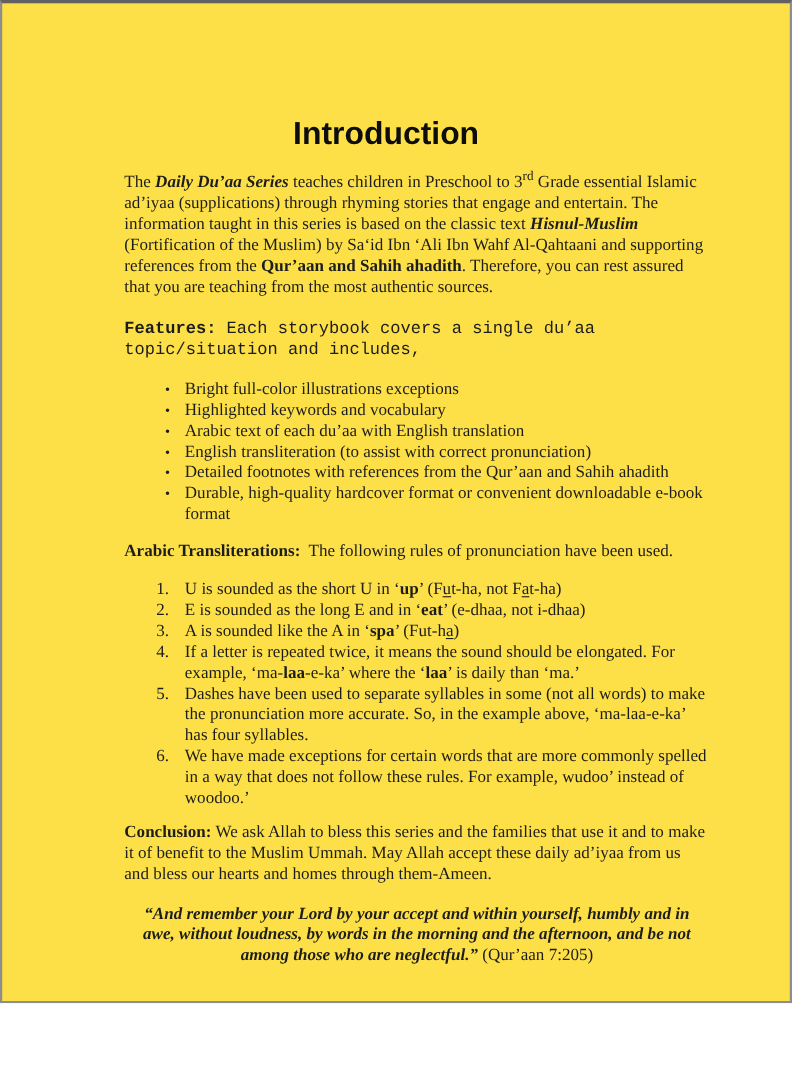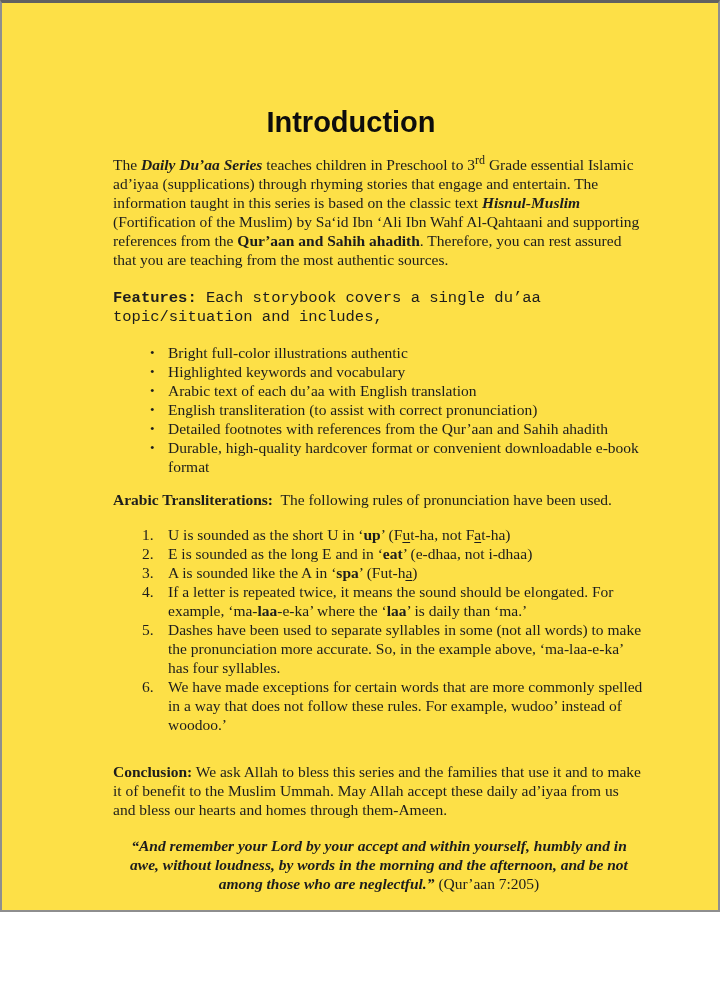--- a/index.html
+++ b/index.html
@@ -21,21 +21,21 @@
   }
   .para{margin-top:13px;}
   .features-heading{margin-top:20px;font-family:Liberation Mono, monospace;}
   .list{margin-top:16px;}
   .row{display:flex;margin:0;}
   .marker{flex:0 0 55px;box-sizing:border-box;}
   .b-marker{padding-left:37px;font-size:13px;}
   .n-marker{padding-left:29px;}
   .itext{flex:1;}
   .at-heading{margin-top:14px;}
-  .conclusion{margin-top:28px;}
+  .conclusion{margin-top:12px;}
   .quote{margin-top:17px;text-align:center;padding:0 14px;}
   .s-b{font-weight:bold;}
   .s-bi{font-weight:bold;font-style:italic;}
   .s-u{text-decoration:underline;text-underline-offset:2px;}
   .s-sup{font-size:12px;vertical-align:6px;}
 </style>
 </head>
 <body>
 
 <div class="page">
@@ -43,21 +43,21 @@
 
     <div class="title">Introduction</div>
 
     <div class="para"><span>The </span><span class="s-bi">Daily Du’aa Series</span><span> teaches children in Preschool to 3</span><span class="s-sup">rd</span><span> Grade essential Islamic ad’iyaa (supplications) through rhyming stories that engage and entertain. The information taught in this series is based on the classic text </span><span class="s-bi">Hisnul-Muslim</span><span> (Fortification of the Muslim) by Sa‘id Ibn ‘Ali Ibn Wahf Al-Qahtaani and supporting references from the </span><span class="s-b">Qur’aan and Sahih ahadith</span><span>. Therefore, you can rest assured that you are teaching from the most authentic sources.</span></div>
 
     <div class="para features-heading"><span class="s-b">Features:</span><span> Each storybook covers a single du’aa topic/situation and includes,</span></div>
 
     <div class="list">
       <div class="row">
         <span class="marker b-marker">•</span>
-        <span class="itext"><span>Bright full-color illustrations authentic</span></span>
+        <span class="itext"><span>Bright full-color illustrations exceptions</span></span>
       </div>
       <div class="row">
         <span class="marker b-marker">•</span>
         <span class="itext"><span>Highlighted keywords and vocabulary</span></span>
       </div>
       <div class="row">
         <span class="marker b-marker">•</span>
         <span class="itext"><span>Arabic text of each du’aa with English translation</span></span>
       </div>
       <div class="row">

